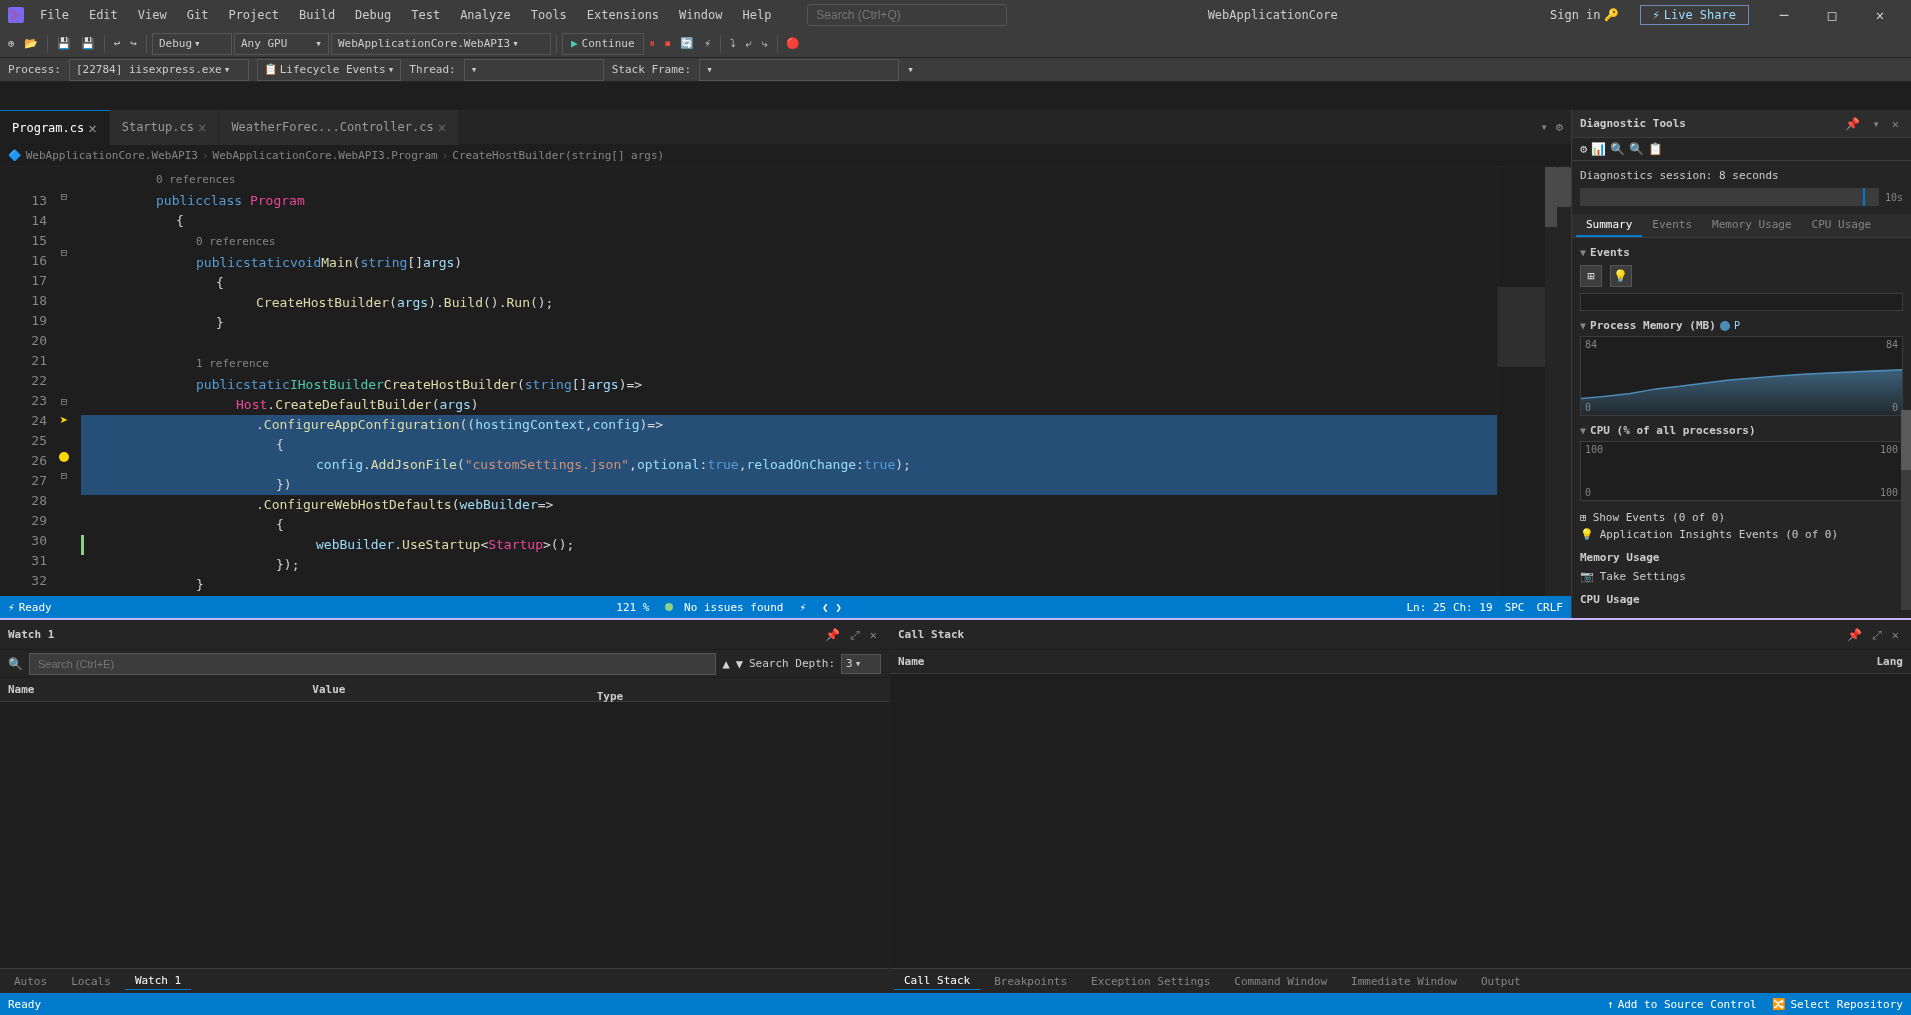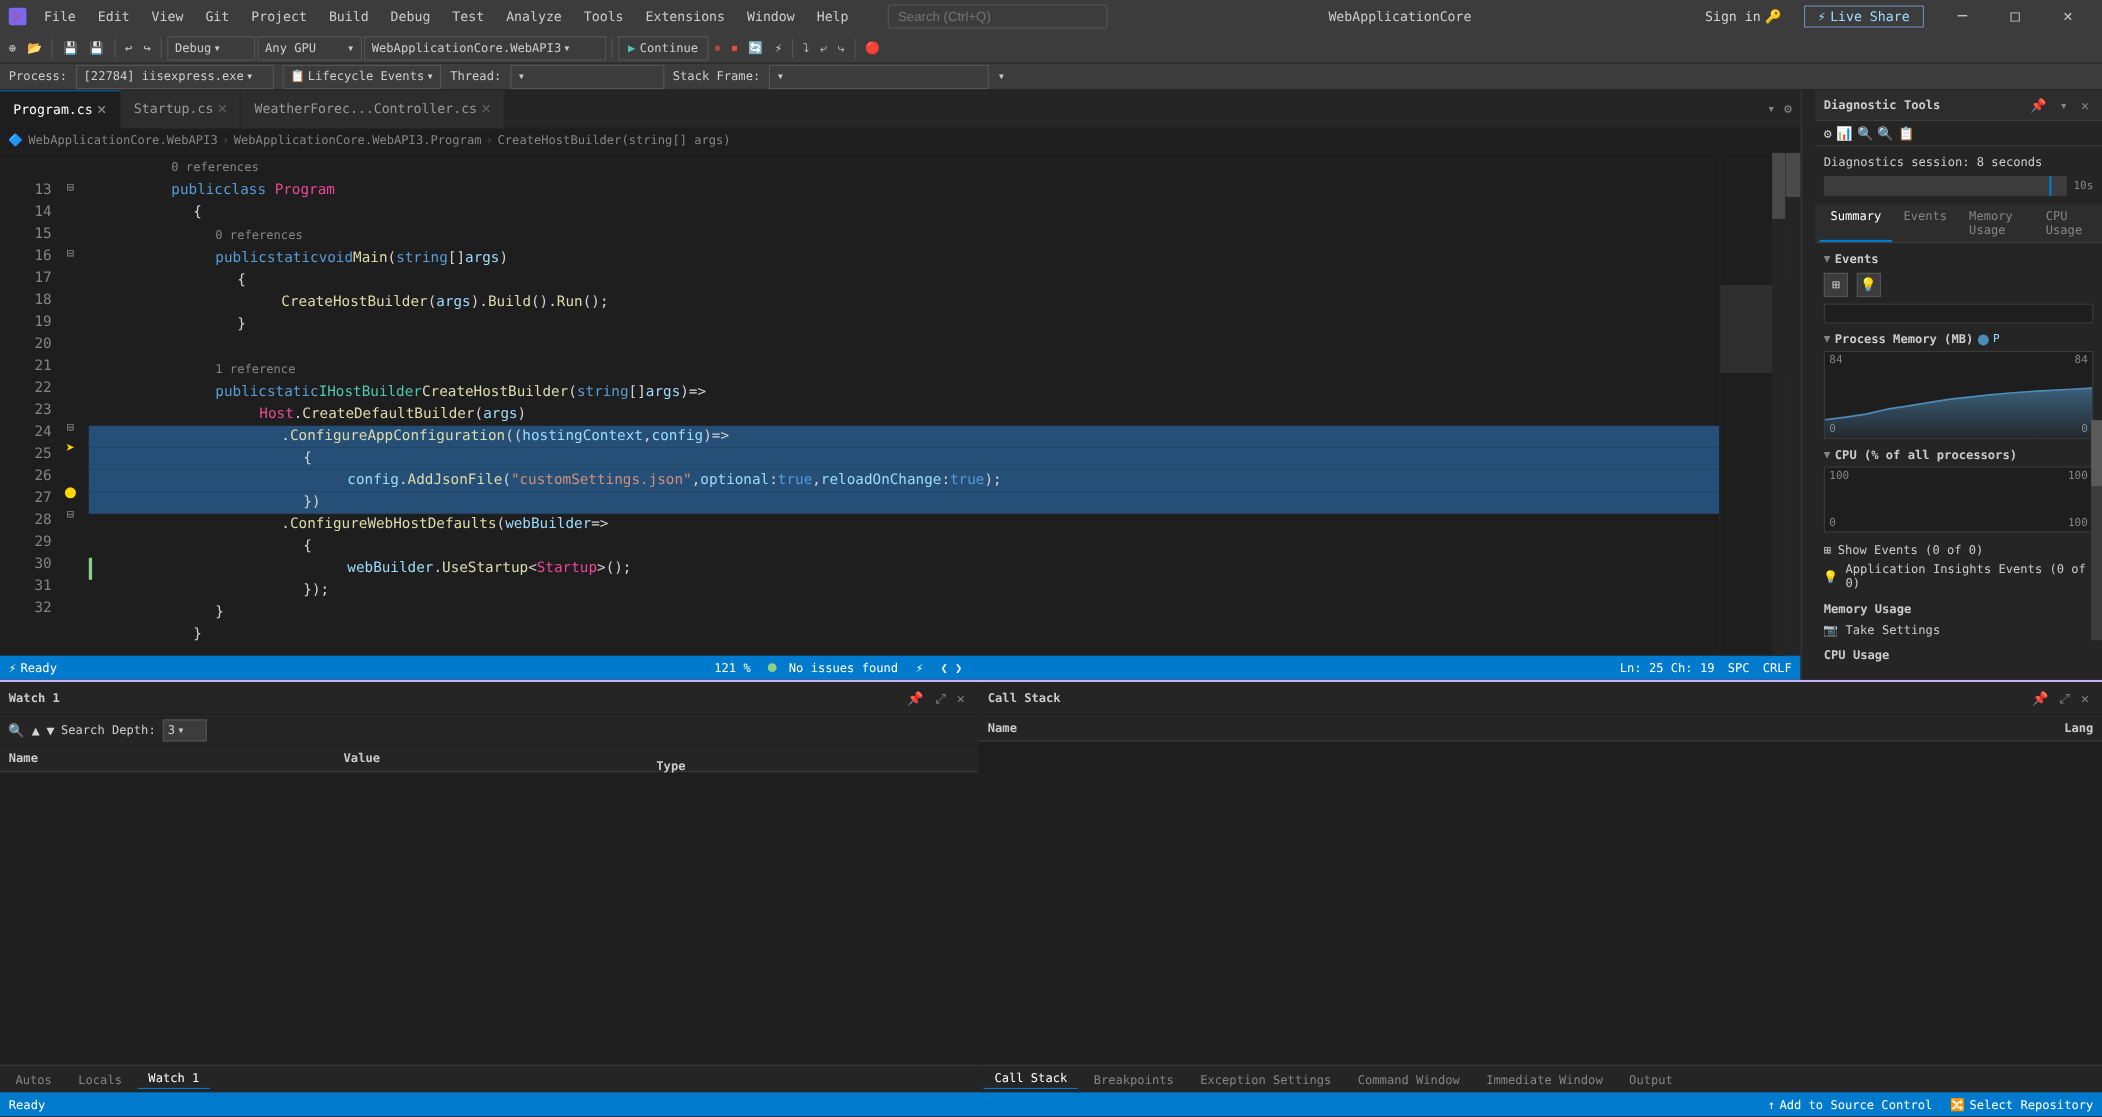--- a/index.html
+++ b/index.html
@@ -97,21 +97,21 @@
     #diag-tabs { display:flex;padding:0 4px;border-bottom:1px solid #3c3c3c;background:#2d2d2d; }
     .diag-tab { padding:4px 10px;font-size:11px;color:#858585;cursor:pointer; }
     .diag-tab.active { color:#ffffff;border-bottom:2px solid #007acc; }
     #diag-content { flex:1;overflow-y:auto;padding:8px; }
     .diag-event-row { display:flex;align-items:center;gap:6px;padding:2px 0;font-size:11px;color:#cccccc;cursor:pointer; }
 
     
     .fold-indicator { color:#858585;font-size:11px;cursor:pointer;width:12px;text-align:center;display:inline-block;flex-shrink:0; }
 
     #main-container { display:flex;flex-direction:column;height:calc(1015px - 30px - 28px - 24px); }
-    #editor-and-diag { display:flex;flex:1;overflow:hidden; }
+    #editor-and-diag { display:flex;flex:1;overflow:hidden;margin-top:28px; }
     #editor-section { flex:1;display:flex;flex-direction:column;overflow:hidden; }
 
     .bottom-status-bar { display:flex;align-items:center;background:#007acc;height:22px;padding:0 8px;font-size:11px;color:white; }
     .bottom-status-left { display:flex;align-items:center;gap:12px; }
     .bottom-status-right { margin-left:auto;display:flex;align-items:center;gap:16px; }
 
     .minimap-area { width:60px;background:#1e1e1e;flex-shrink:0;position:relative; }
     .minimap-highlight { position:absolute;width:100%;background:rgba(255,255,255,0.1); }
   </style>
 </head>
@@ -455,21 +455,21 @@
           <span>❮ ❯</span>
         </div>
         <div class="status-right">
           <span><span>Ln: 25</span>&nbsp;<span>Ch: 19</span></span>
           <span>SPC</span>
           <span>CRLF</span>
         </div>
       </div>
     </div>
 
-    <div style="width: 274px; flex-shrink: 0; background: rgb(37, 37, 38); display: flex; flex-direction: column; border-left: 1px solid rgb(60, 60, 60); position: relative; right: auto; top: auto; height: auto; padding-left: 12px;">
+    <div style="width: 340px; flex-shrink: 0; background: rgb(37, 37, 38); display: flex; flex-direction: column; border-left: 1px solid rgb(60, 60, 60); position: relative; right: auto; top: auto; height: auto;">
       <div id="diag-header">
         <span class="diag-title">Diagnostic Tools</span>
         <span class="panel-action">📌</span>
         <span class="panel-action">▾</span>
         <span class="panel-action">✕</span>
       </div>
 
       <div style="display:flex;align-items:center;gap:4px;padding:4px 8px;border-bottom:1px solid #3c3c3c;">
         <span style="cursor:pointer;">⚙</span>
         <span style="cursor:pointer;">📊</span>
@@ -586,20 +586,21 @@
       <div id="watch-header">
         <span class="panel-title">Watch 1</span>
         <div style="margin-left:auto;display:flex;gap:2px;">
           <span class="panel-action">📌</span>
           <span class="panel-action">⤢</span>
           <span class="panel-action">✕</span>
         </div>
       </div>
       <div id="watch-toolbar">
         <span>🔍</span>
+        <input class="watch-search" type="text" placeholder="Search (Ctrl+E)" style="">
         <span>▲</span>
         <span>▼</span>
         <span style="font-size:11px;color:#ccc;">Search Depth:</span>
         <div class="toolbar-dropdown" style="min-width:40px;height:20px;padding:1px 4px;">
           <span>3</span>
           <span>▾</span>
         </div>
       </div>
       <div id="watch-columns">
         <span class="watch-col-name">Name</span>

